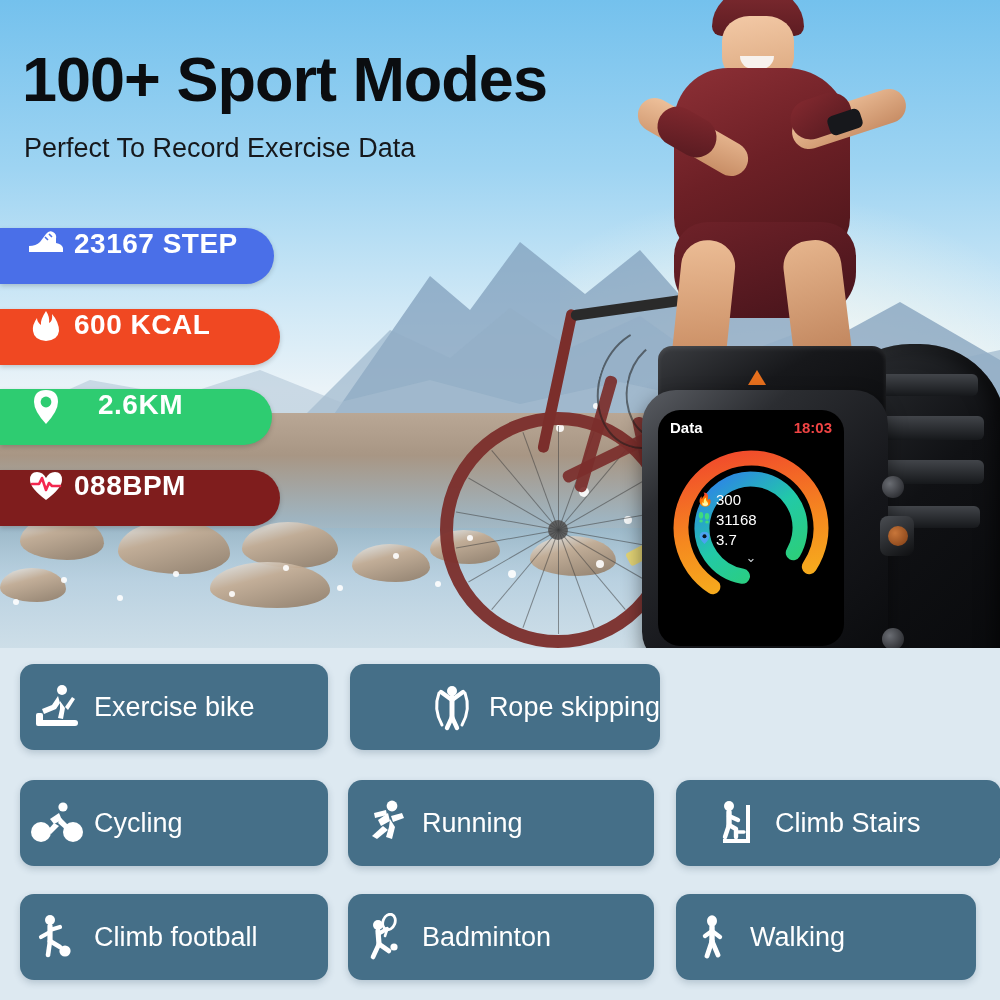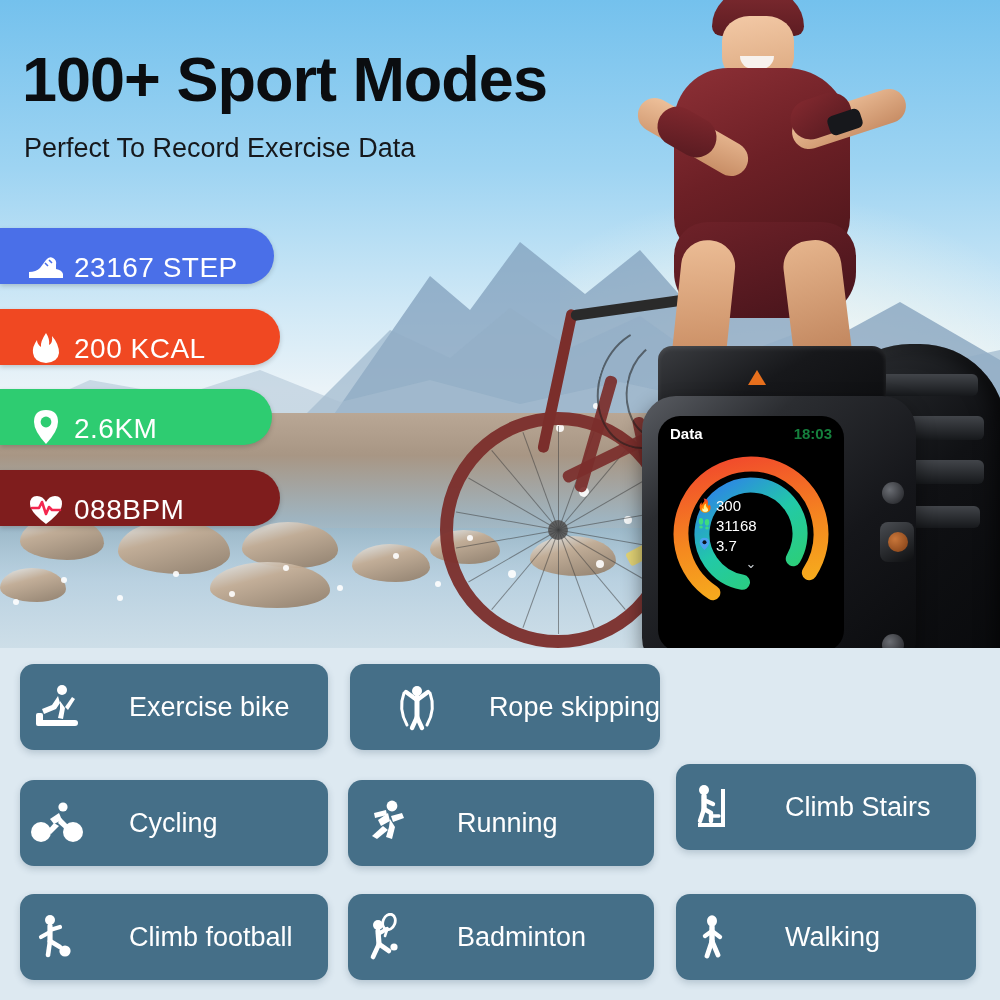--- a/index.html
+++ b/index.html
@@ -84,54 +84,53 @@
     line-height:1;white-space:nowrap;
   }
   .subtitle{
     position:absolute;left:24px;top:133px;
     font-size:27px;color:#16181c;white-space:nowrap;
   }
 
   
   .pill{
     position:absolute;left:0;height:56px;border-radius:0 30px 30px 0;
-    display:flex;align-items:flex-end;box-shadow:0 2px 5px rgba(0,0,0,.18);
+    display:flex;align-items:flex-start;box-shadow:0 2px 5px rgba(0,0,0,.18);font-weight:bold;
   }
   .pill .picon{width:56px;min-width:56px;display:flex;align-items:center;justify-content:center;margin-left:18px;}
   .pill .ptext{color:#fff;font-size:28px;letter-spacing:.5px;white-space:nowrap;}
   #pill0{top:228px;width:274px;}
   #pill1{top:309px;width:280px;}
-  #pill2{top:389px;width:272px;}
+  #pill2{top:389px;width:272px;gap:24px;}
   #pill3{top:470px;width:280px;}
 
   
   .watch{position:absolute;left:636px;top:352px;width:358px;height:420px;}
   .band{position:absolute;border-radius:18px;background:linear-gradient(150deg,#3b3d41 0%,#17181b 45%,#0b0c0e 100%);
     box-shadow:inset 0 2px 5px rgba(255,255,255,.1);}
   .bandtop{left:22px;top:-6px;width:228px;height:86px;border-radius:14px 14px 10px 10px;}
   .bandbot{left:20px;top:300px;width:236px;height:118px;border-radius:10px 10px 18px 18px;}
   .bandloop{
     position:absolute;left:188px;top:-8px;width:182px;height:430px;border-radius:86px;
     background:linear-gradient(135deg,#2e3135 0%,#101114 40%,#060709 100%);
     box-shadow:inset -10px 0 20px rgba(0,0,0,.6),inset 6px 0 14px rgba(255,255,255,.08);
   }
   .bandslot{position:absolute;border-radius:9px;background:#cfdde6;opacity:.85;}
   .bandridge{position:absolute;border-radius:6px;background:linear-gradient(180deg,#42454a,#16181b);}
   .case{
-    position:absolute;left:6px;top:44px;width:246px;height:276px;border-radius:34px;
+    position:absolute;left:6px;top:38px;width:246px;height:276px;border-radius:34px;
     background:linear-gradient(140deg,#5a5d63 0%,#2b2d31 26%,#15161a 62%,#0a0b0d 100%);
     box-shadow:0 8px 20px rgba(0,0,0,.45);
-    padding-left:28px;
   }
   .screen{
     position:absolute;left:16px;top:20px;width:186px;height:236px;border-radius:22px;
     background:#000;overflow:hidden;
   }
   .scr-label{position:absolute;left:12px;top:9px;color:#fff;font-size:15px;font-weight:bold;}
-  .scr-time{position:absolute;right:12px;top:9px;color:#15803d;font-size:15px;font-weight:bold;text-align:right;}
+  .scr-time{position:absolute;right:12px;top:9px;color:#ef4444;font-size:15px;font-weight:bold;text-align:right;}
   .rings{position:absolute;left:50%;top:118px;transform:translate(-50%,-50%);width:166px;height:166px;}
   .stats{position:absolute;left:50%;top:118px;transform:translate(-50%,-50%);width:108px;}
   .statrow{display:flex;align-items:center;gap:5px;color:#fff;font-size:15px;line-height:1.32;}
   .statrow .sico{font-size:13px;width:14px;text-align:center;}
   .chev{text-align:center;color:#cfd4d8;font-size:13px;margin-top:1px;}
   .crown{position:absolute;left:238px;top:126px;width:34px;height:40px;border-radius:8px;
     background:linear-gradient(150deg,#4a4d52,#0d0e10);}
   .crowndot{position:absolute;left:246px;top:136px;width:20px;height:20px;border-radius:50%;
     background:radial-gradient(circle at 35% 35%,#c8763a,#7d3c14);}
   .sidebtn{position:absolute;left:240px;top:86px;width:22px;height:22px;border-radius:50%;
@@ -141,26 +140,26 @@
   .orangetri{position:absolute;width:0;height:0;border-left:9px solid transparent;
     border-right:9px solid transparent;border-bottom:15px solid #e8701d;}
 
   
   .chipsec{position:absolute;left:0;top:648px;width:1000px;height:352px;background:#dde9f1;}
   .chip{
     position:absolute;border-radius:14px;background:#456f88;
     display:flex;align-items:center;box-shadow:0 3px 7px rgba(40,70,90,.22);
   }
   .chip .cico{width:74px;min-width:74px;display:flex;align-items:center;justify-content:center;}
-  .chip .ctext{color:#ffffff;font-size:27px;white-space:nowrap;margin-left:35px;}
+  .chip .ctext{color:#ffffff;font-size:27px;white-space:nowrap;}
   #chip0{left:20px;top:16px;width:308px;height:86px;}
   #chip1{left:350px;top:16px;width:310px;height:86px;justify-content:flex-end;}
   #chip2{left:20px;top:132px;width:308px;height:86px;}
   #chip3{left:348px;top:132px;width:306px;height:86px;}
-  #chip4{left:676px;top:116px;width:300px;height:86px;}
+  #chip4{left:676px;top:132px;width:300px;height:86px;padding-left:25px;}
   #chip5{left:20px;top:246px;width:308px;height:86px;}
   #chip6{left:348px;top:246px;width:306px;height:86px;}
   #chip7{left:676px;top:246px;width:300px;height:86px;}
 </style>
 </head>
 <body>
 
 <div id="stage">
 
   <div class="photo">
@@ -293,21 +292,21 @@
     </span>
     <span class="ptext">23167 STEP</span>
   </div>
 
   <div class="pill" id="pill1" style="background:#f04822;">
     <span class="picon">
       <svg width="30" height="34" viewBox="0 0 30 34">
           <path d="M15 2 Q9 11 10 16 Q6 13 6 9 Q1 16 2 22 Q3 31 15 32 Q27 31 28 22 Q28 13 21 5 Q22 12 18 14 Q19 8 15 2 Z" fill="#fff"></path>
         </svg>
     </span>
-    <span class="ptext">200 KCAL</span>
+    <span class="ptext">600 KCAL</span>
   </div>
 
   <div class="pill" id="pill2" style="background:#2ecc71;">
     <span class="picon">
       <svg width="28" height="36" viewBox="0 0 28 36">
           <path d="M14 1 Q2 1 2 13 Q2 22 14 35 Q26 22 26 13 Q26 1 14 1 Z" fill="#fff"></path>
           <circle cx="14" cy="13" r="5.4" fill="#2ecc71"></circle>
         </svg>
     </span>
     <span class="ptext">2.6KM</span>

